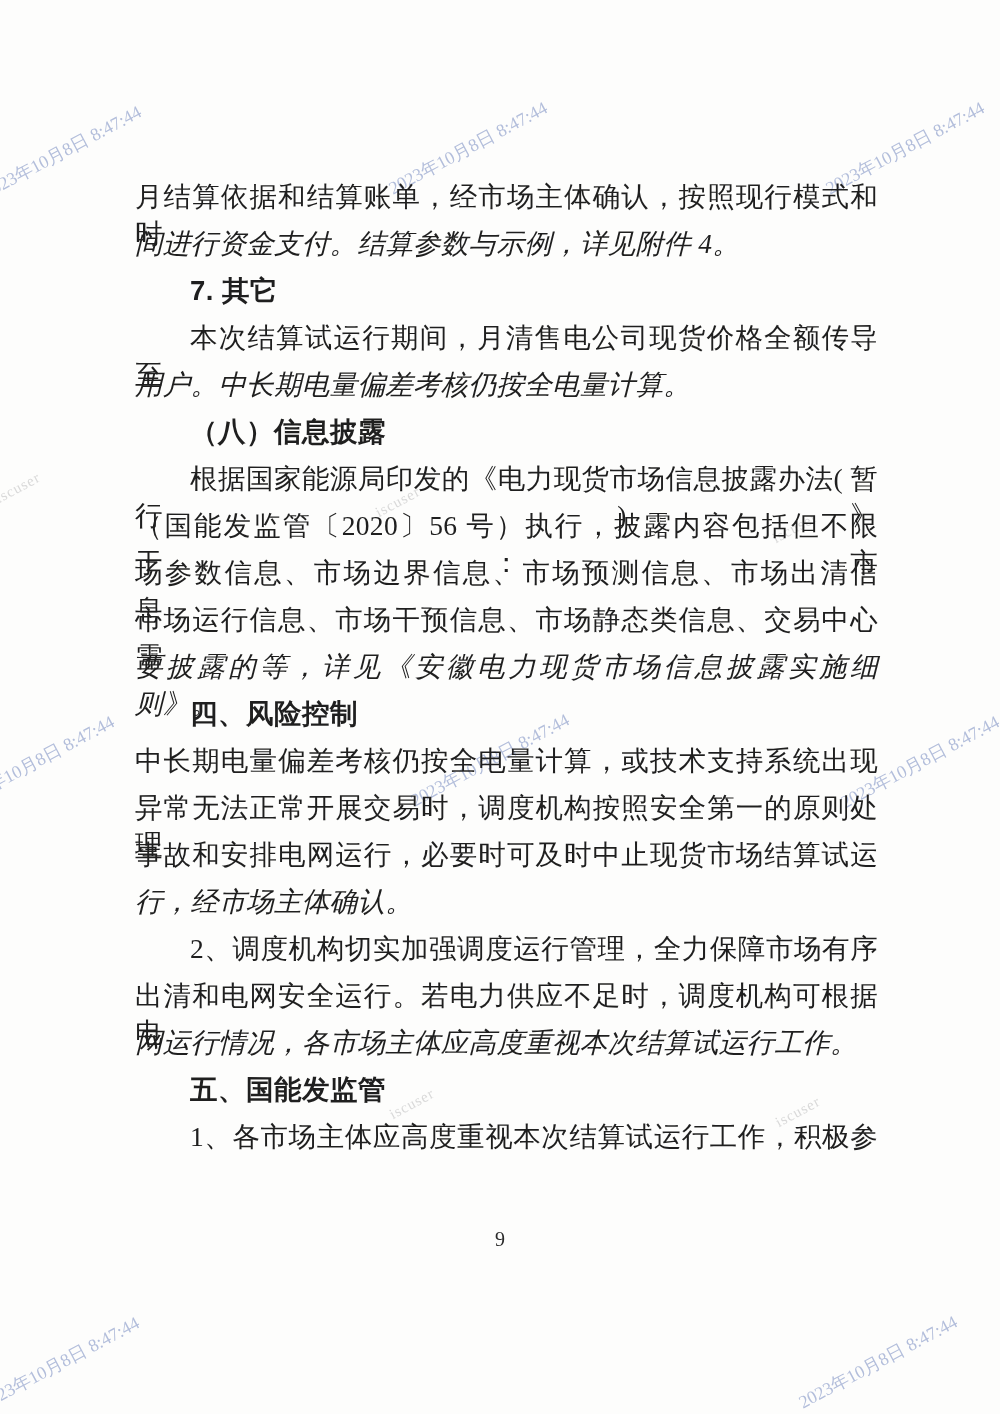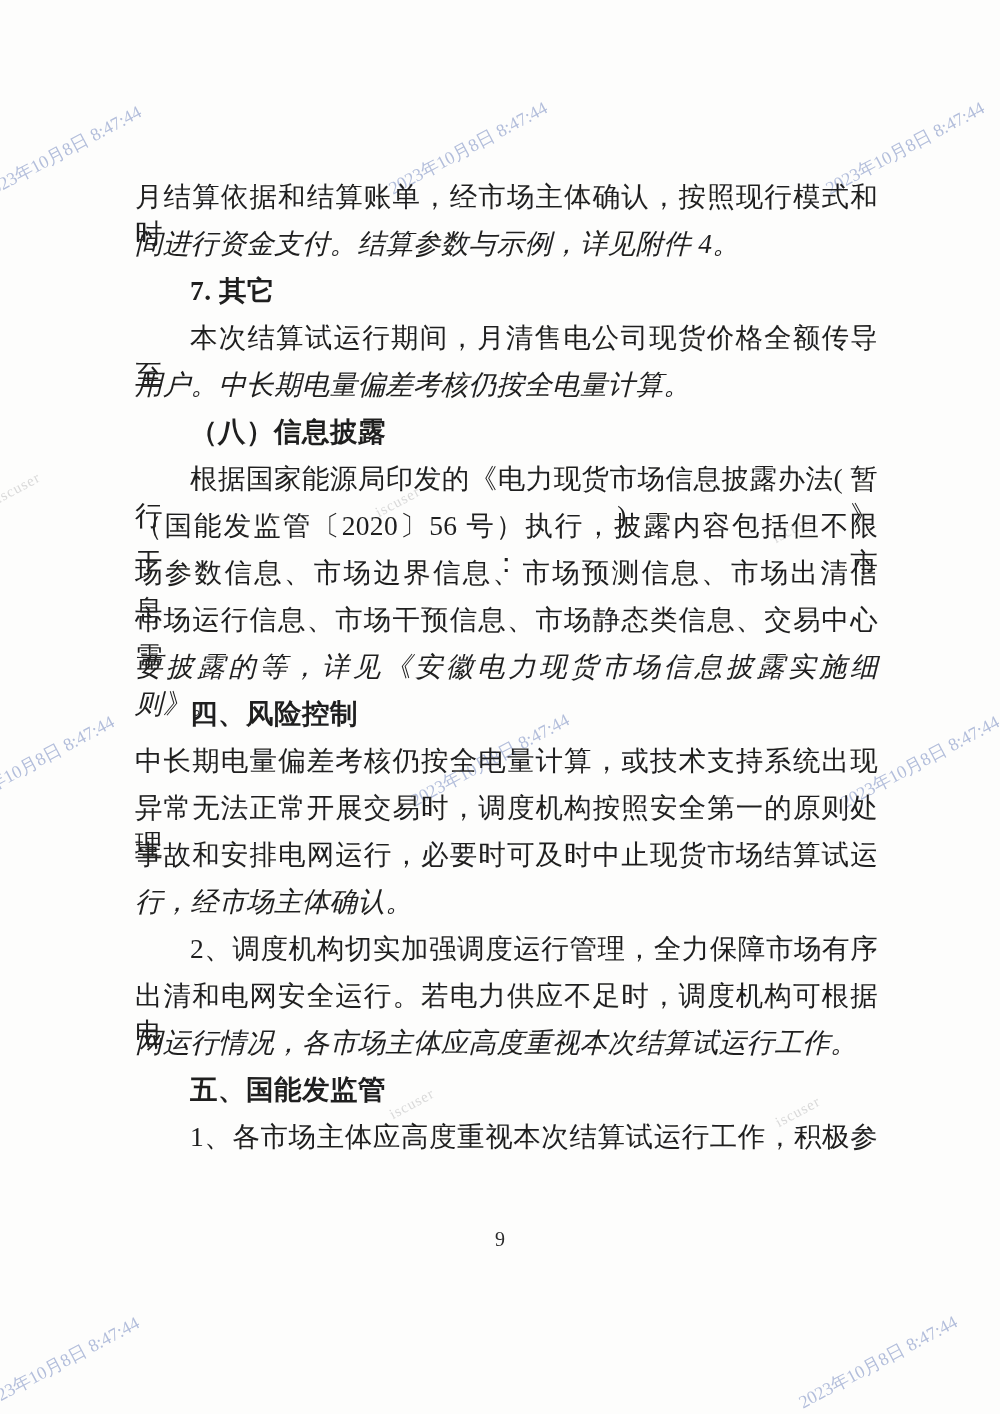--- a/index.html
+++ b/index.html
@@ -45,21 +45,21 @@
     height: 47px;
     color: #1f1f1f;
     letter-spacing: 0.3px;
     text-align: justify;
     overflow: visible;
   }
   .line.full { text-align-last: justify; }
   .line.end  { text-align-last: left; font-style: italic; }
   .line.indent { text-indent: 55px; }
   .line.heading {
-    font-family: Liberation Serif, serif;
+    font-family: Liberation Sans, sans-serif;
     font-weight: bold;
     letter-spacing: 0.5px;
     text-align-last: left;
   }
   
   .page-number {
     position: absolute;
     left: 0;
     top: 1228px;
     width: 1000px;

